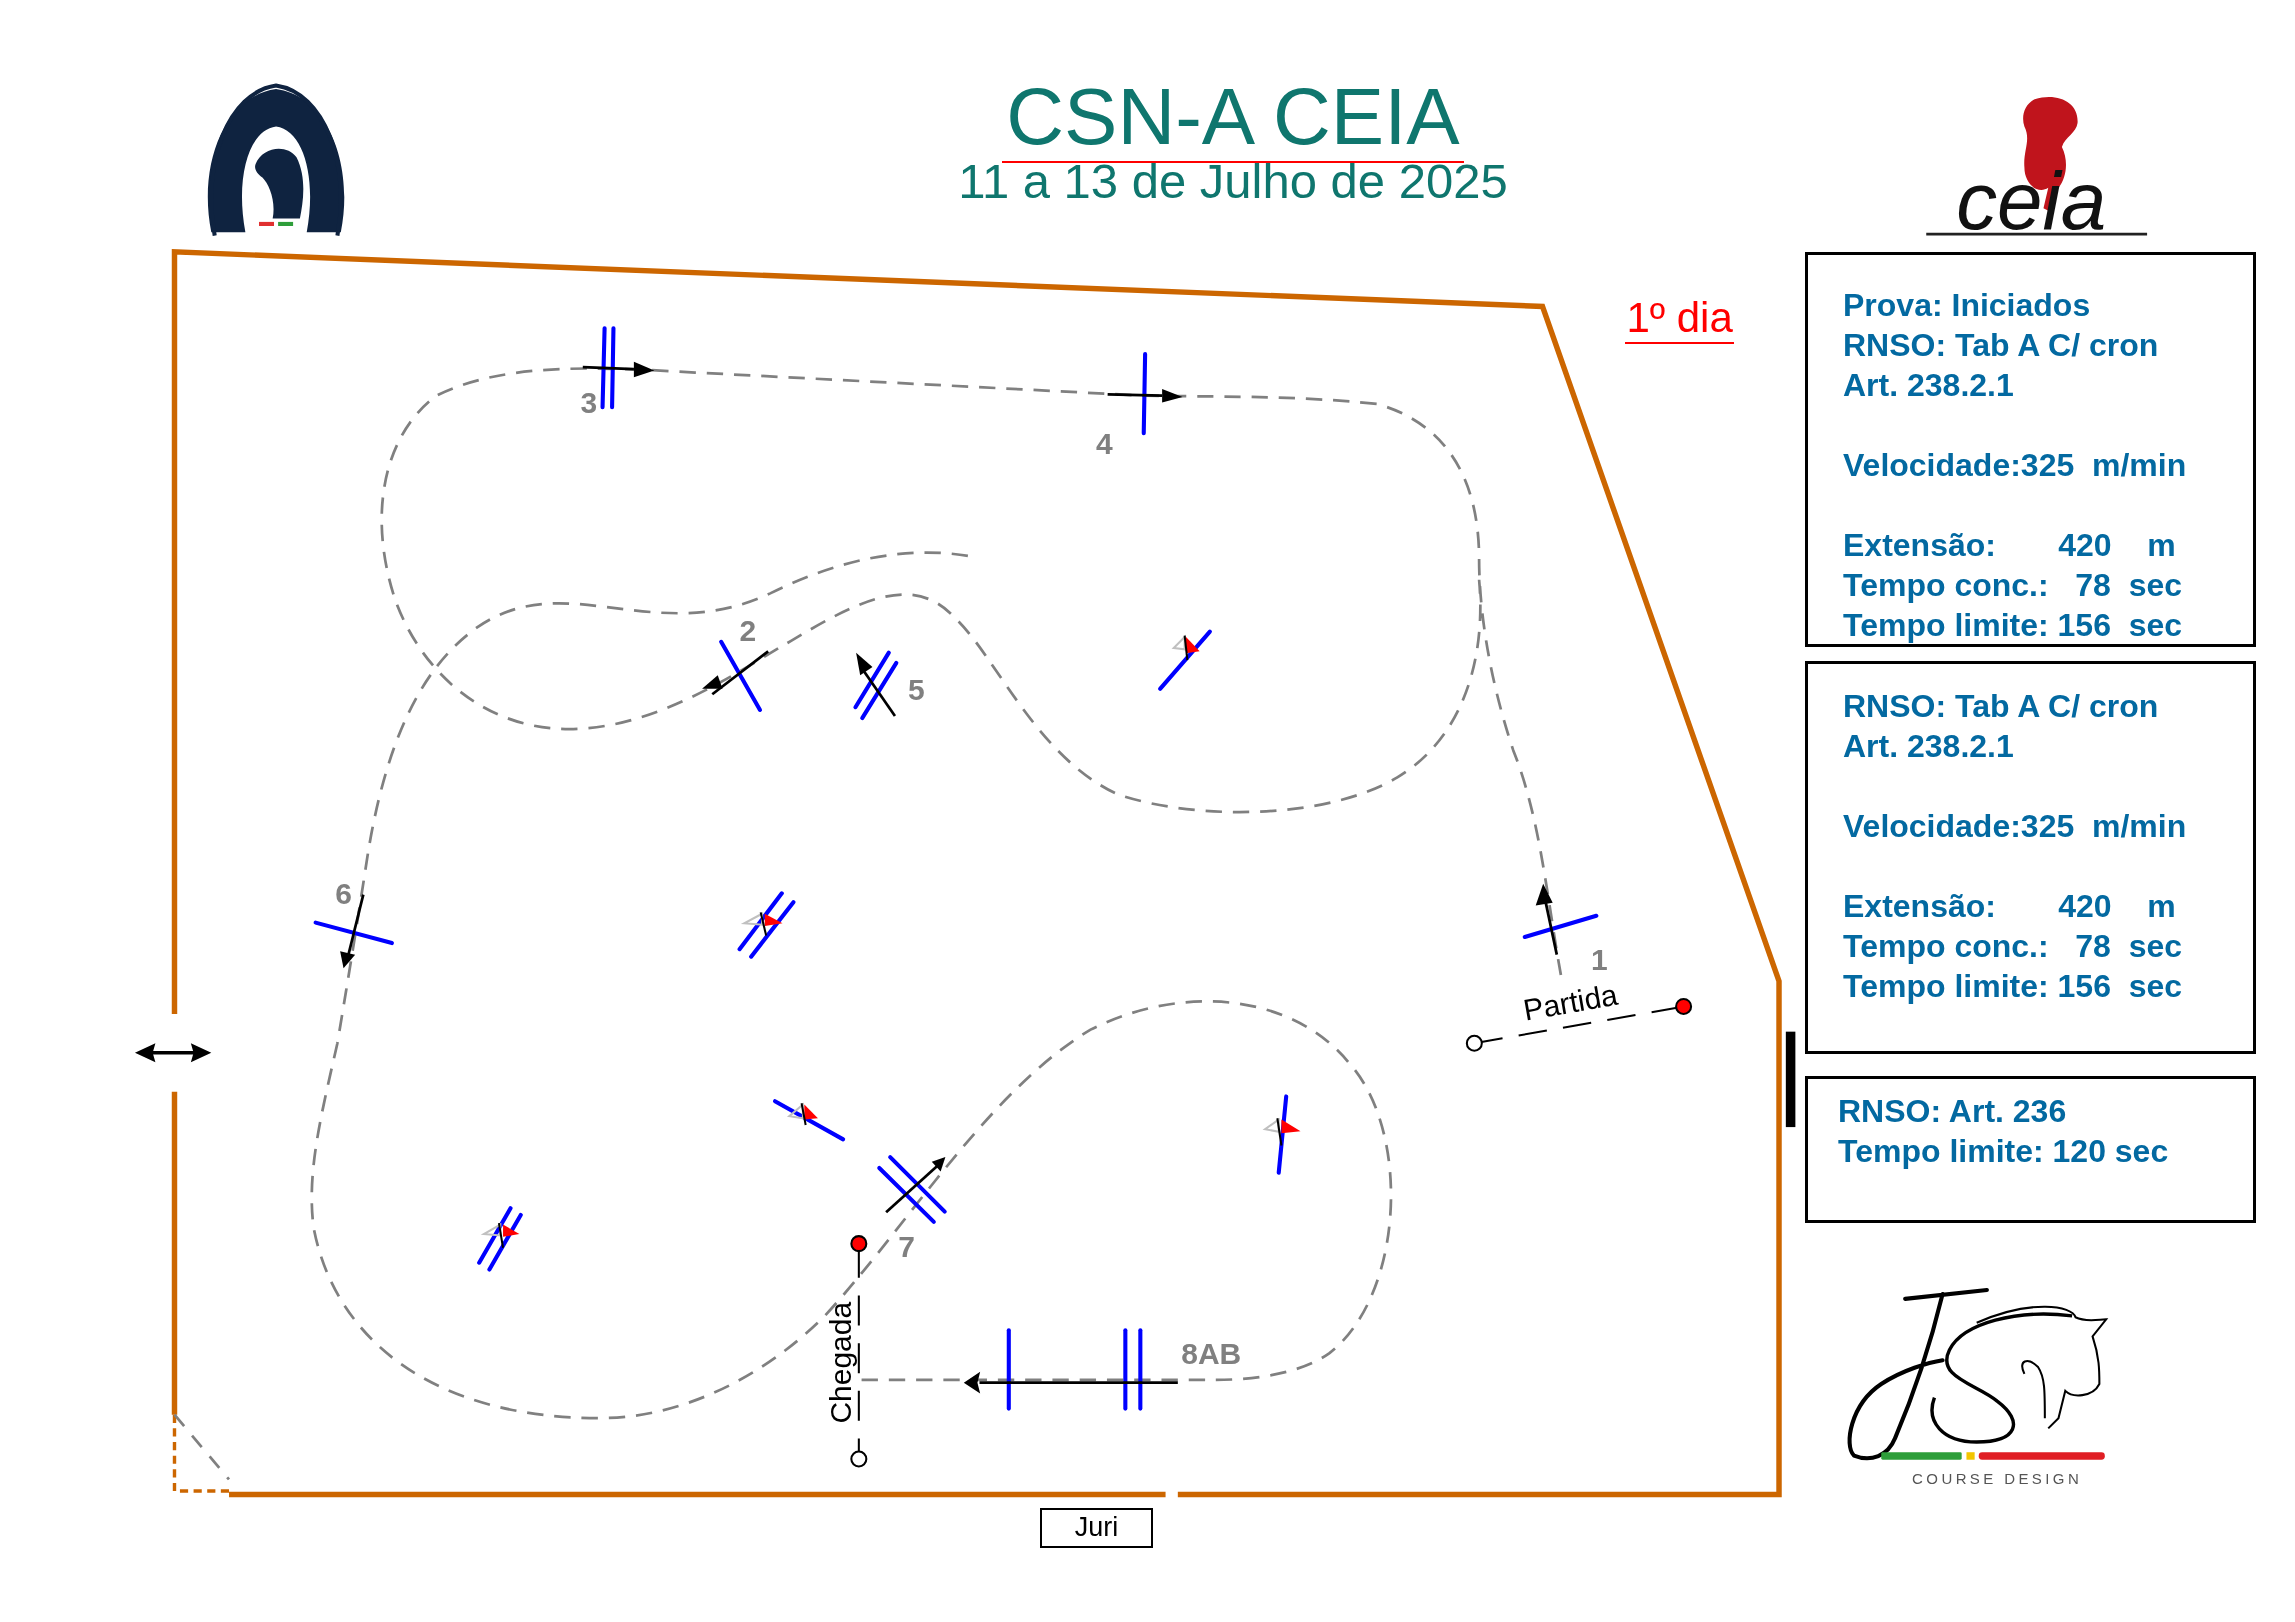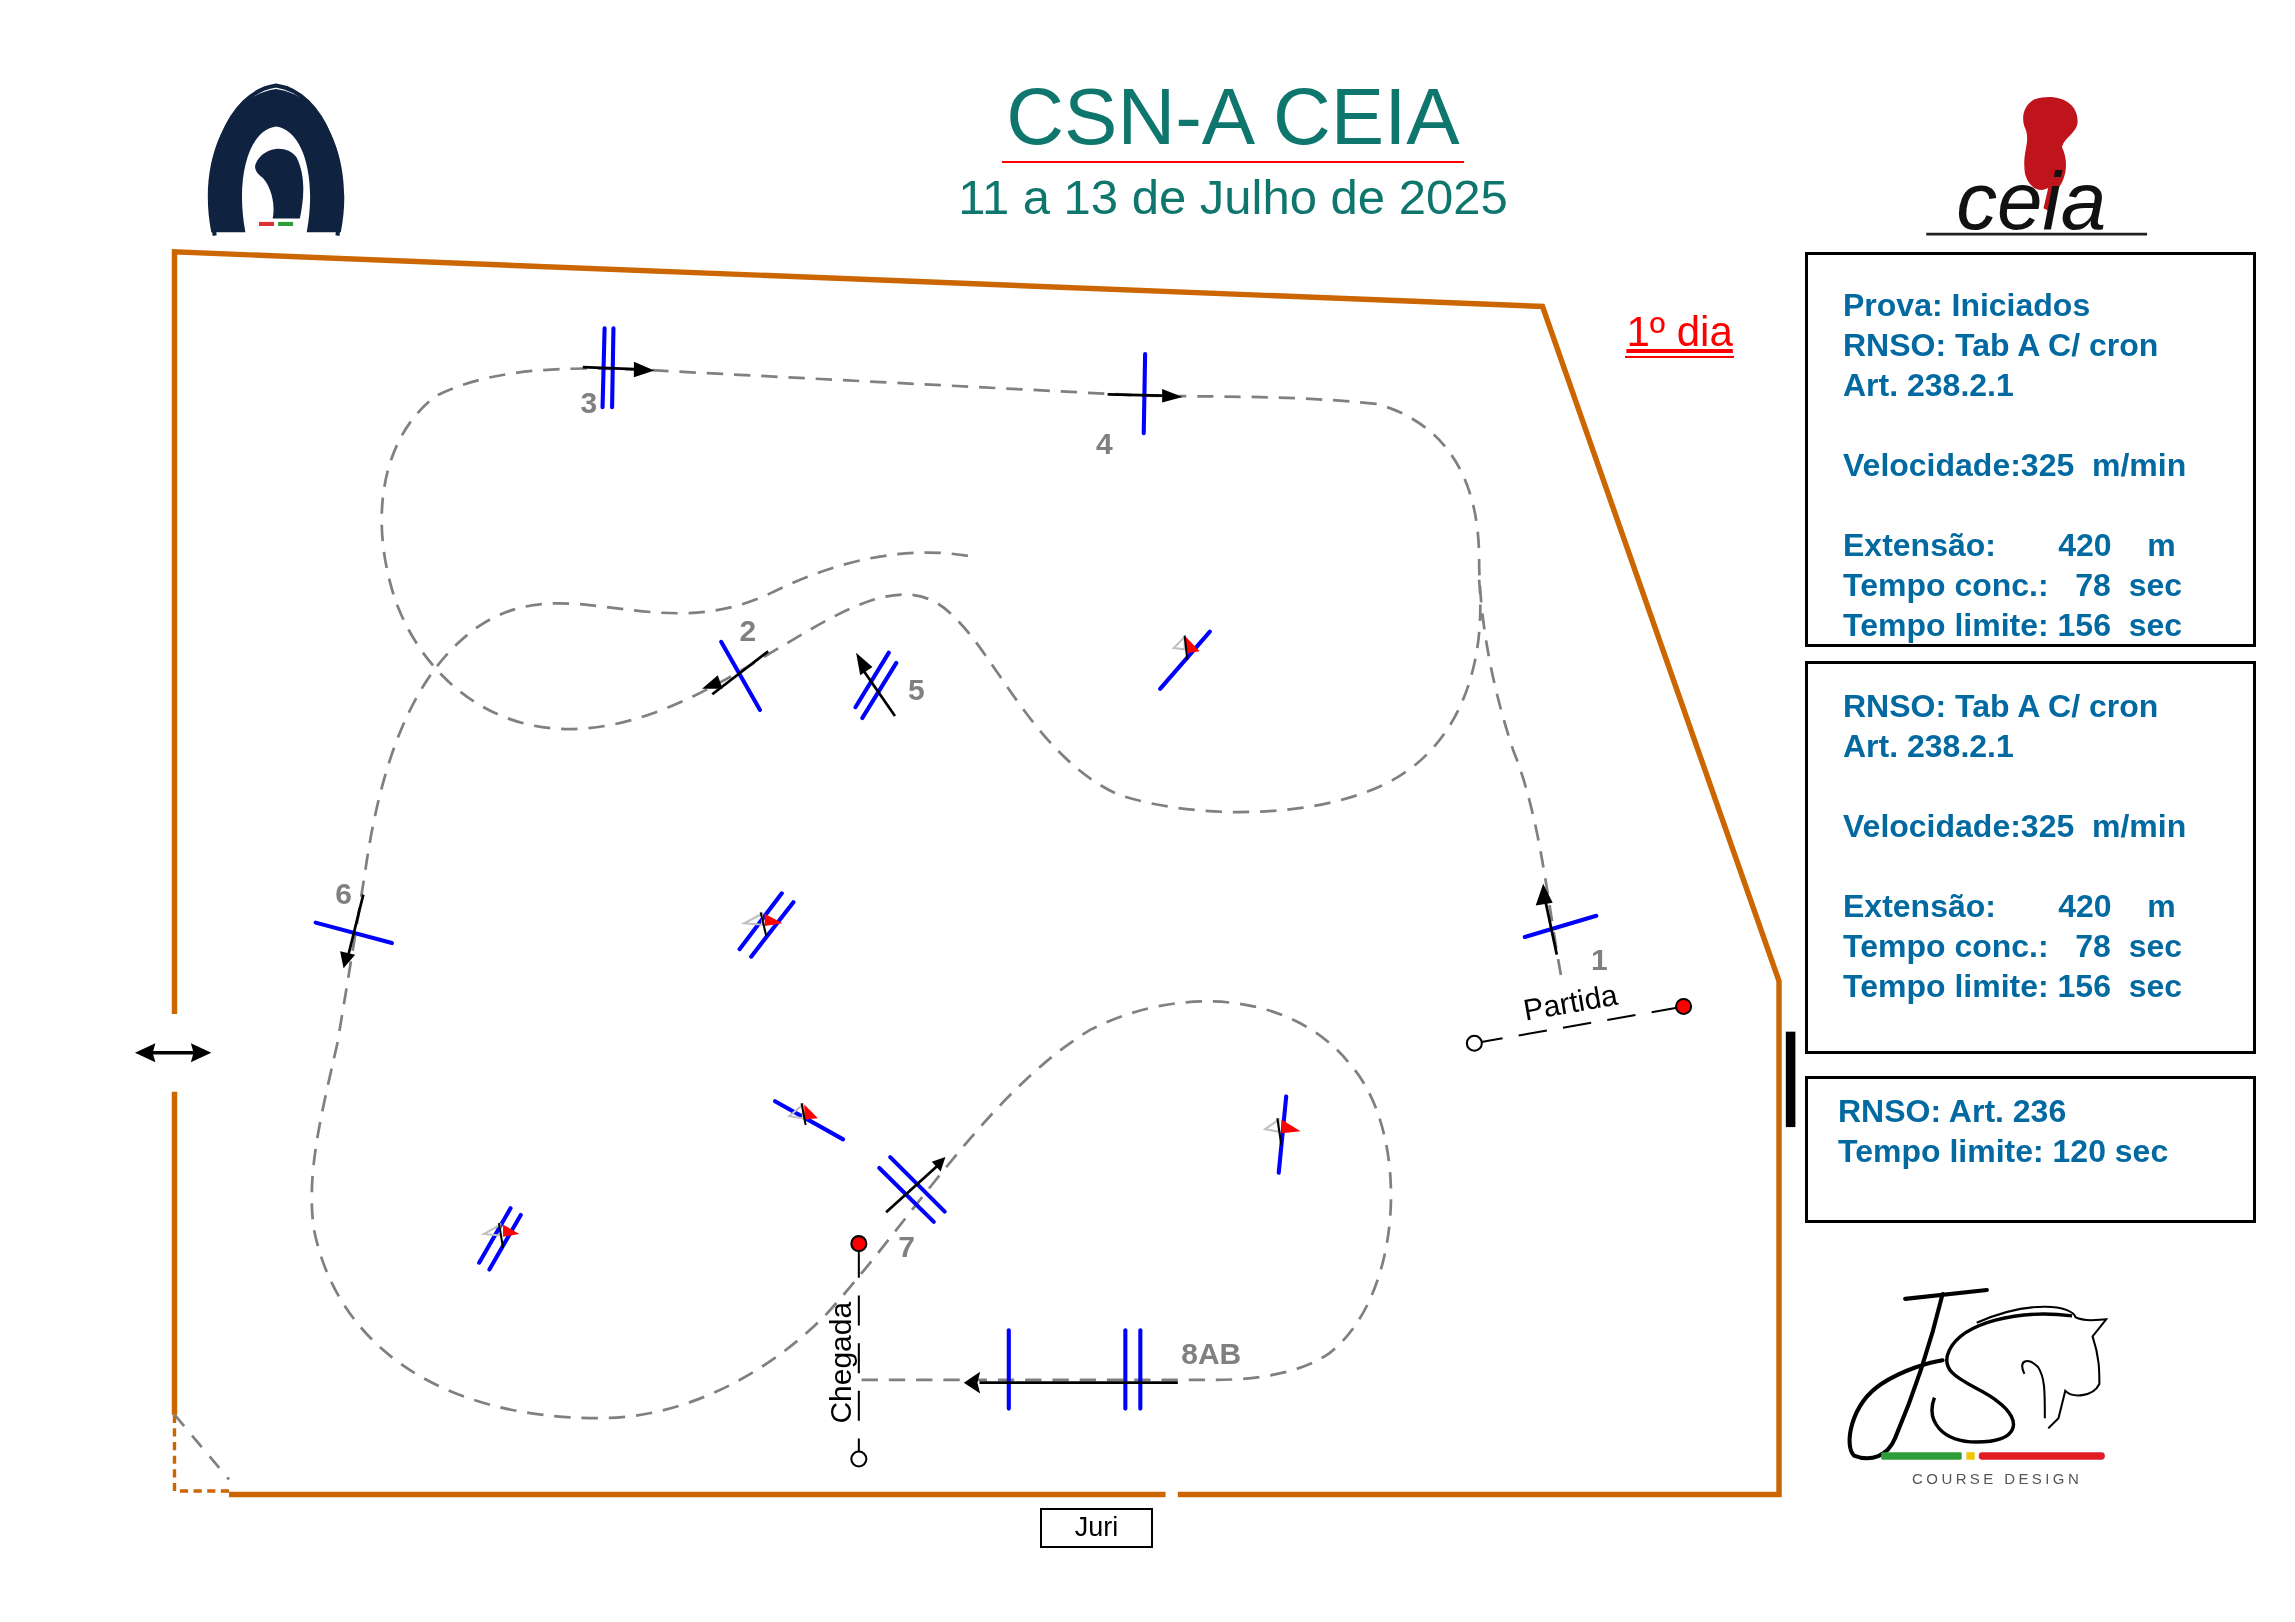--- a/index.html
+++ b/index.html
@@ -1,22 +1,22 @@
 <!DOCTYPE html>
 <html style="font-size:11px"><head>
 <meta charset="utf-8">
 <style>
   html, body { margin: 0; padding: 0; background: #ffffff; }
   body { width: 2295px; height: 1623px; position: relative; overflow: hidden; font-family: "Liberation Sans", sans-serif; }
   #stage { position: absolute; left: 0; top: 0; }
   .title { position: absolute; left: 0; width: 2295px; text-align: center; color: #0f766e; }
   #main-title { top: 72px; left: 824px; width: 818px; font-size: 80px; line-height: 89px; }
   #main-title span { border-bottom: 2.7px solid #ff0000; padding: 0 4.1px; }
-  #subtitle { top: 167px; left: 824px; width: 818px; font-size: 49px; line-height: 61px; }
-  #day-label { position: absolute; left: 1625px; top: 308px; font-size: 42px; color: #ff0000; line-height: 48px; border-bottom: 2px solid #ff0000; padding: 0 1.4px; text-decoration: underline; }
+  #subtitle { top: 151px; left: 824px; width: 818px; font-size: 49px; line-height: 61px; }
+  #day-label { position: absolute; left: 1625px; top: 294px; font-size: 42px; color: #ff0000; line-height: 48px; border-bottom: 2px solid #ff0000; padding: 0 1.4px; }
   .info-box { position: absolute; border: 3.4px solid #000; box-sizing: border-box; background: #fff; font-weight: bold; font-size: 32px; line-height: 40px; color: #0369a1; }
   .info-box .line { white-space: pre; display: block; height: 40px; }
   #box1 { left: 1805px; top: 252px; width: 451px; height: 395px; padding: 30px 0 0 35px; }
   #box2 { left: 1805px; top: 661px; width: 451px; height: 393px; padding: 22px 0 0 35px; }
   #box3 { left: 1805px; top: 1076px; width: 451px; height: 147px; padding: 12.3px 0 0 30px; }
   #jury-box { position: absolute; left: 1040px; top: 1508px; width: 113px; height: 40px; border: 2px solid #000; box-sizing: border-box; font-size: 27px; line-height: 35px; text-align: center; }
   .svgtext { font-family: "Liberation Sans", sans-serif; }
 </style>
 </head>
 <body>

